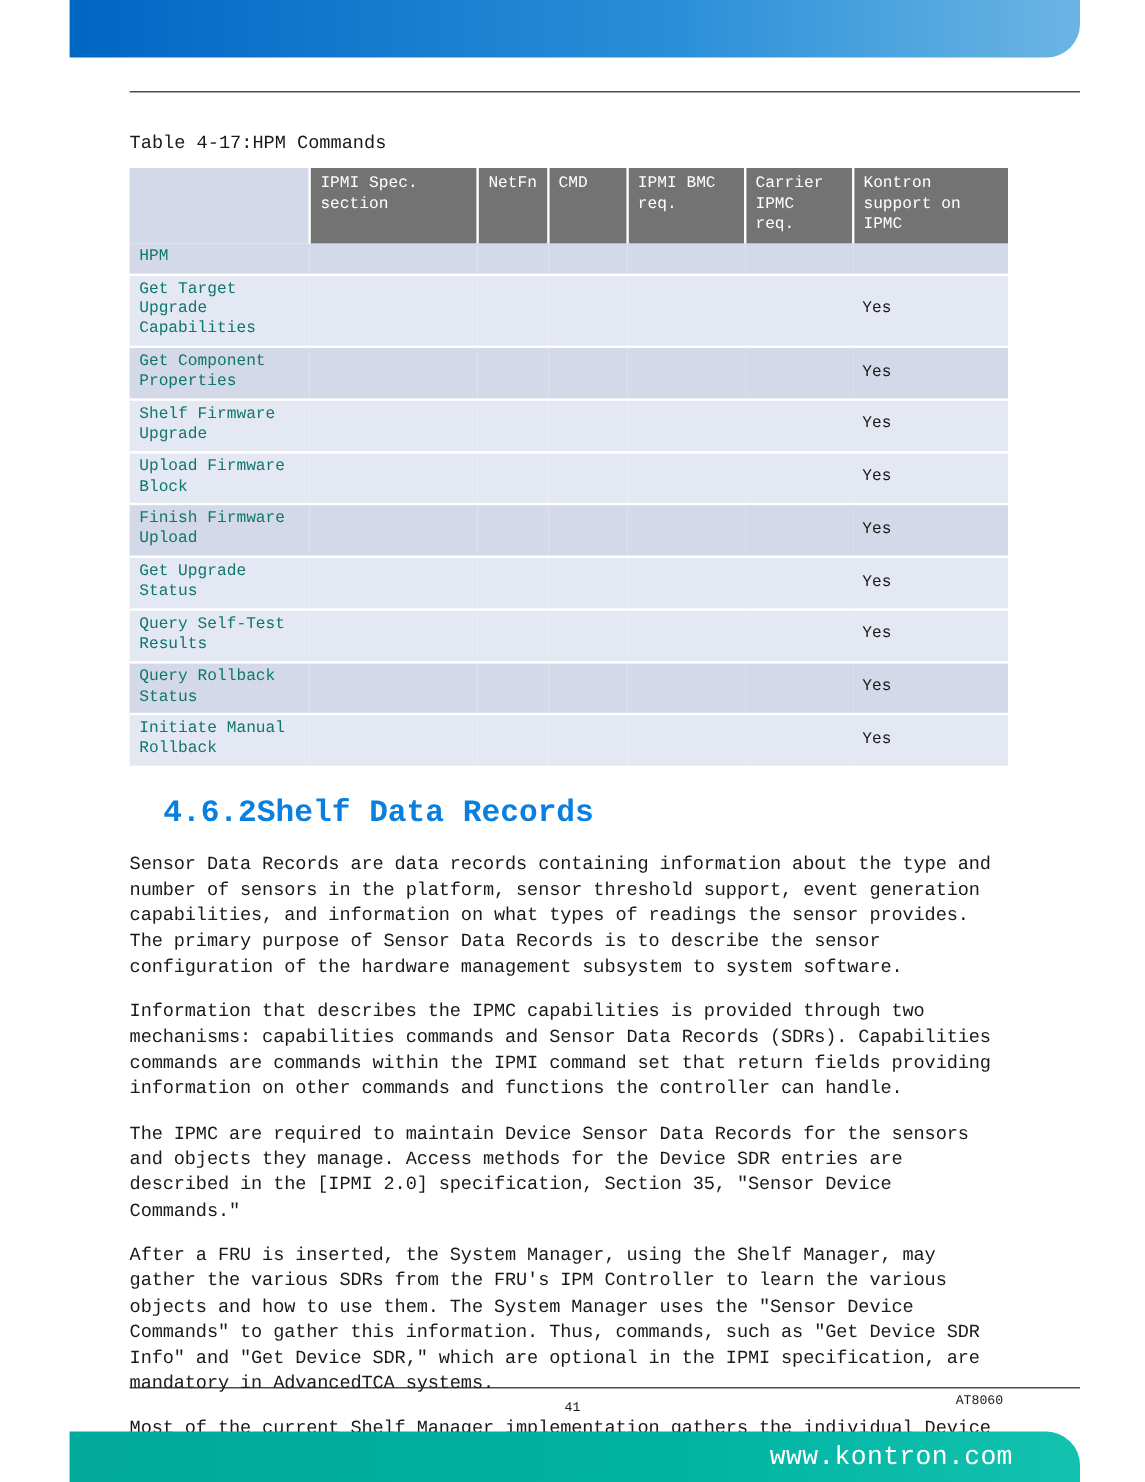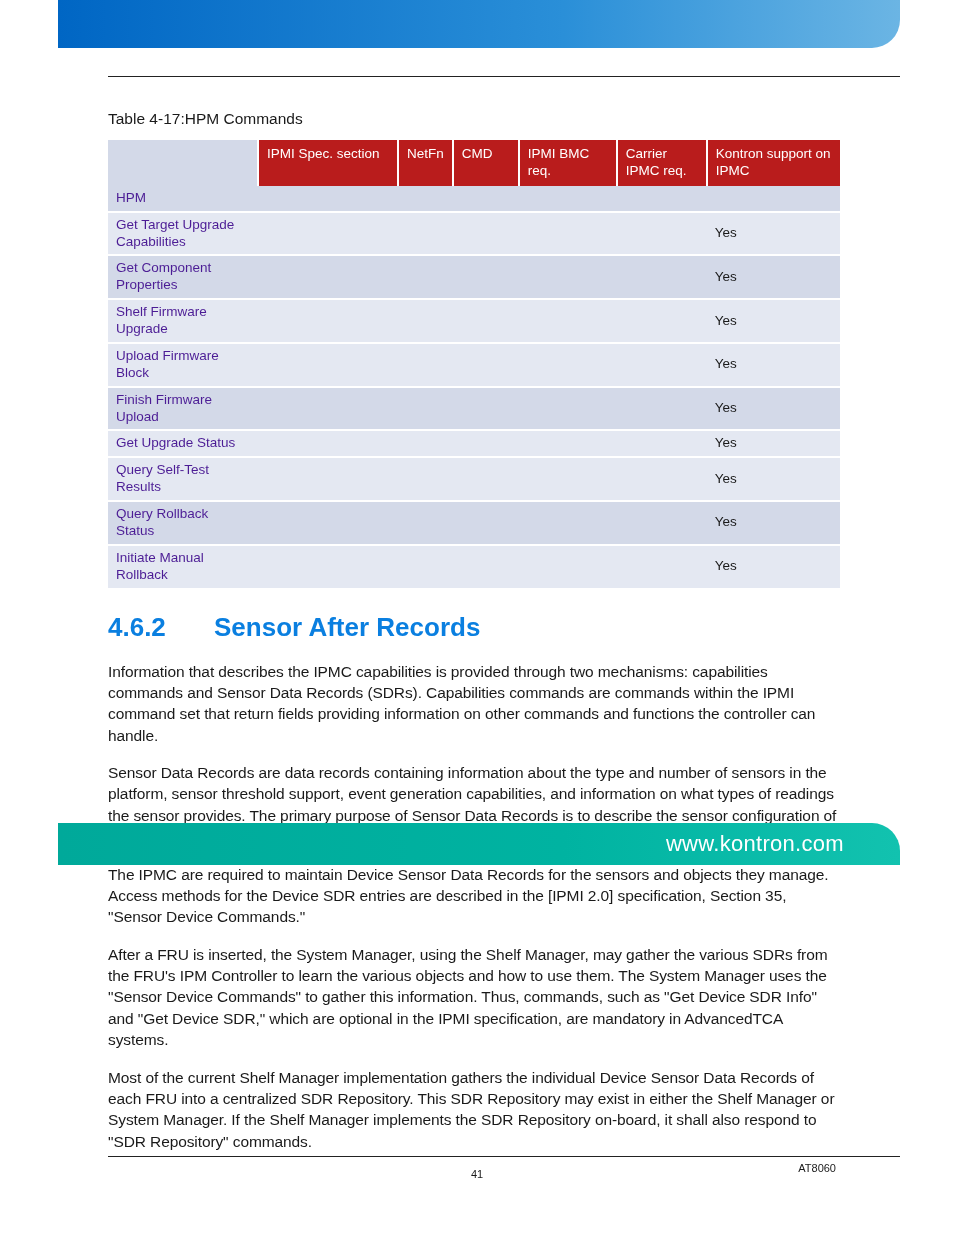--- a/index.html
+++ b/index.html
@@ -1,46 +1,46 @@
 <!DOCTYPE html>
 <html><head>
 <meta charset="utf-8">
 <style>
   * { box-sizing: border-box; margin: 0; padding: 0; }
   html, body { width: 954px; height: 1235px; font-family: "Segoe UI", "Helvetica Neue", Arial, sans-serif; color: #1a1a1a; background: #fff; }
-  .page { position: relative; width: 954px; height: 865px; }
+  .page { position: relative; width: 954px; height: 1235px; font-family: Liberation Mono, monospace; }
 
   
   .banner { position: absolute; top: 0; left: 58px; width: 842px; height: 48px; background: linear-gradient(90deg, #0066c4 0%, #2a8fd8 60%, #6bb5e4 100%); border-bottom-right-radius: 28px; }
 
   
   .toprule { position: absolute; left: 108px; right: 54px; top: 76px; height: 1px; background: #222; }
 
   
   .content { position: absolute; left: 108px; right: 114px; top: 110px; }
 
   .table-caption { font-size: 15.5px; font-weight: 400; margin-bottom: 12px; }
 
   table.cmd { width: 100%; border-collapse: collapse; font-size: 13.5px; }
-  table.cmd th { background: #b91c1c; color: #fff; font-weight: 400; text-align: left; padding: 6px 8px 6px 8px; vertical-align: top; line-height: 1.25; }
+  table.cmd th { background: #737373; color: #fff; font-weight: 400; text-align: left; padding: 6px 8px 6px 8px; vertical-align: top; line-height: 1.25; }
   table.cmd th:first-child { background: #d3d9e8; }
   table.cmd td { background: #d3d9e8; padding: 4px 8px; vertical-align: middle; line-height: 1.25; }
   table.cmd tr.alt td { background: #e4e8f2; }
-  table.cmd td.c0 { font-weight: 400; color: #4c1d95; width: 150px; }
+  table.cmd td.c0 { font-weight: 400; color: #0f766e; width: 150px; }
   table.cmd td.c1 { width: 140px; }
   table.cmd td.c2 { width: 50px; }
   table.cmd td.c3 { width: 66px; }
   table.cmd td.c4 { width: 98px; }
   table.cmd td.c5 { width: 90px; }
   table.cmd td.c6 { }
   table.cmd th + th { border-left: 2px solid #fff; }
   table.cmd tr + tr td { border-top: 2px solid #fff; }
 
   h2.sec { color: #0a7fe0; font-weight: 600; font-size: 26px; margin-top: 24px; margin-bottom: 18px; }
-  h2.sec .num { display: inline-block; width: 106px; }
+  h2.sec .num { display: inline-block; width: 106px; text-align: right; }
 
   p.body { font-size: 15.5px; line-height: 1.38; margin-bottom: 16px; letter-spacing: -0.1px; }
 
   
   .botrule { position: absolute; left: 108px; right: 54px; top: 1156px; height: 1px; background: #222; }
   .pagenum { position: absolute; left: 0; right: 0; top: 1168px; text-align: center; font-size: 11px; }
   .prodcode { position: absolute; right: 118px; top: 1162px; font-size: 11px; }
 
   
   .tealbar { position: absolute; left: 58px; bottom: 0; width: 842px; height: 42px; background: linear-gradient(90deg, #00a99a 0%, #00b3a1 60%, #12c2af 100%); border-top-right-radius: 28px; color: #fff; display: flex; align-items: center; justify-content: flex-end; padding-right: 56px; font-size: 22px; letter-spacing: 0.3px; }
@@ -156,25 +156,25 @@
             <td class="c2"></td>
             <td class="c3"></td>
             <td class="c4"></td>
             <td class="c5"></td>
             <td class="c6">Yes</td>
           </tr>
         </tbody>
     </table>
 
     <h2 class="sec">
-      <span class="num">4.6.2</span><span>Sensor After Records</span>
+      <span class="num">4.6.2</span><span>Shelf Data Records</span>
     </h2>
 
+    <p class="body">Sensor Data Records are data records containing information about the type and number of sensors in the platform, sensor threshold support, event generation capabilities, and information on what types of readings the sensor provides. The primary purpose of Sensor Data Records is to describe the sensor configuration of the hardware management subsystem to system software.</p>
     <p class="body">Information that describes the IPMC capabilities is provided through two mechanisms: capabilities commands and Sensor Data Records (SDRs). Capabilities commands are commands within the IPMI command set that return fields providing information on other commands and functions the controller can handle.</p>
-    <p class="body">Sensor Data Records are data records containing information about the type and number of sensors in the platform, sensor threshold support, event generation capabilities, and information on what types of readings the sensor provides. The primary purpose of Sensor Data Records is to describe the sensor configuration of the hardware management subsystem to system software.</p>
     <p class="body">The IPMC are required to maintain Device Sensor Data Records for the sensors and objects they manage. Access methods for the Device SDR entries are described in the [IPMI 2.0] specification, Section 35, "Sensor Device Commands."</p>
     <p class="body">After a FRU is inserted, the System Manager, using the Shelf Manager, may gather the various SDRs from the FRU's IPM Controller to learn the various objects and how to use them. The System Manager uses the "Sensor Device Commands" to gather this information. Thus, commands, such as "Get Device SDR Info" and "Get Device SDR," which are optional in the IPMI specification, are mandatory in AdvancedTCA systems.</p>
     <p class="body">Most of the current Shelf Manager implementation gathers the individual Device Sensor Data Records of each FRU into a centralized SDR Repository. This SDR Repository may exist in either the Shelf Manager or System Manager. If the Shelf Manager implements the SDR Repository on-board, it shall also respond to "SDR Repository" commands.</p>
 
   </div>
 
   <div class="botrule"></div>
   <div class="pagenum">41</div>
   <div class="prodcode">AT8060</div>
 

